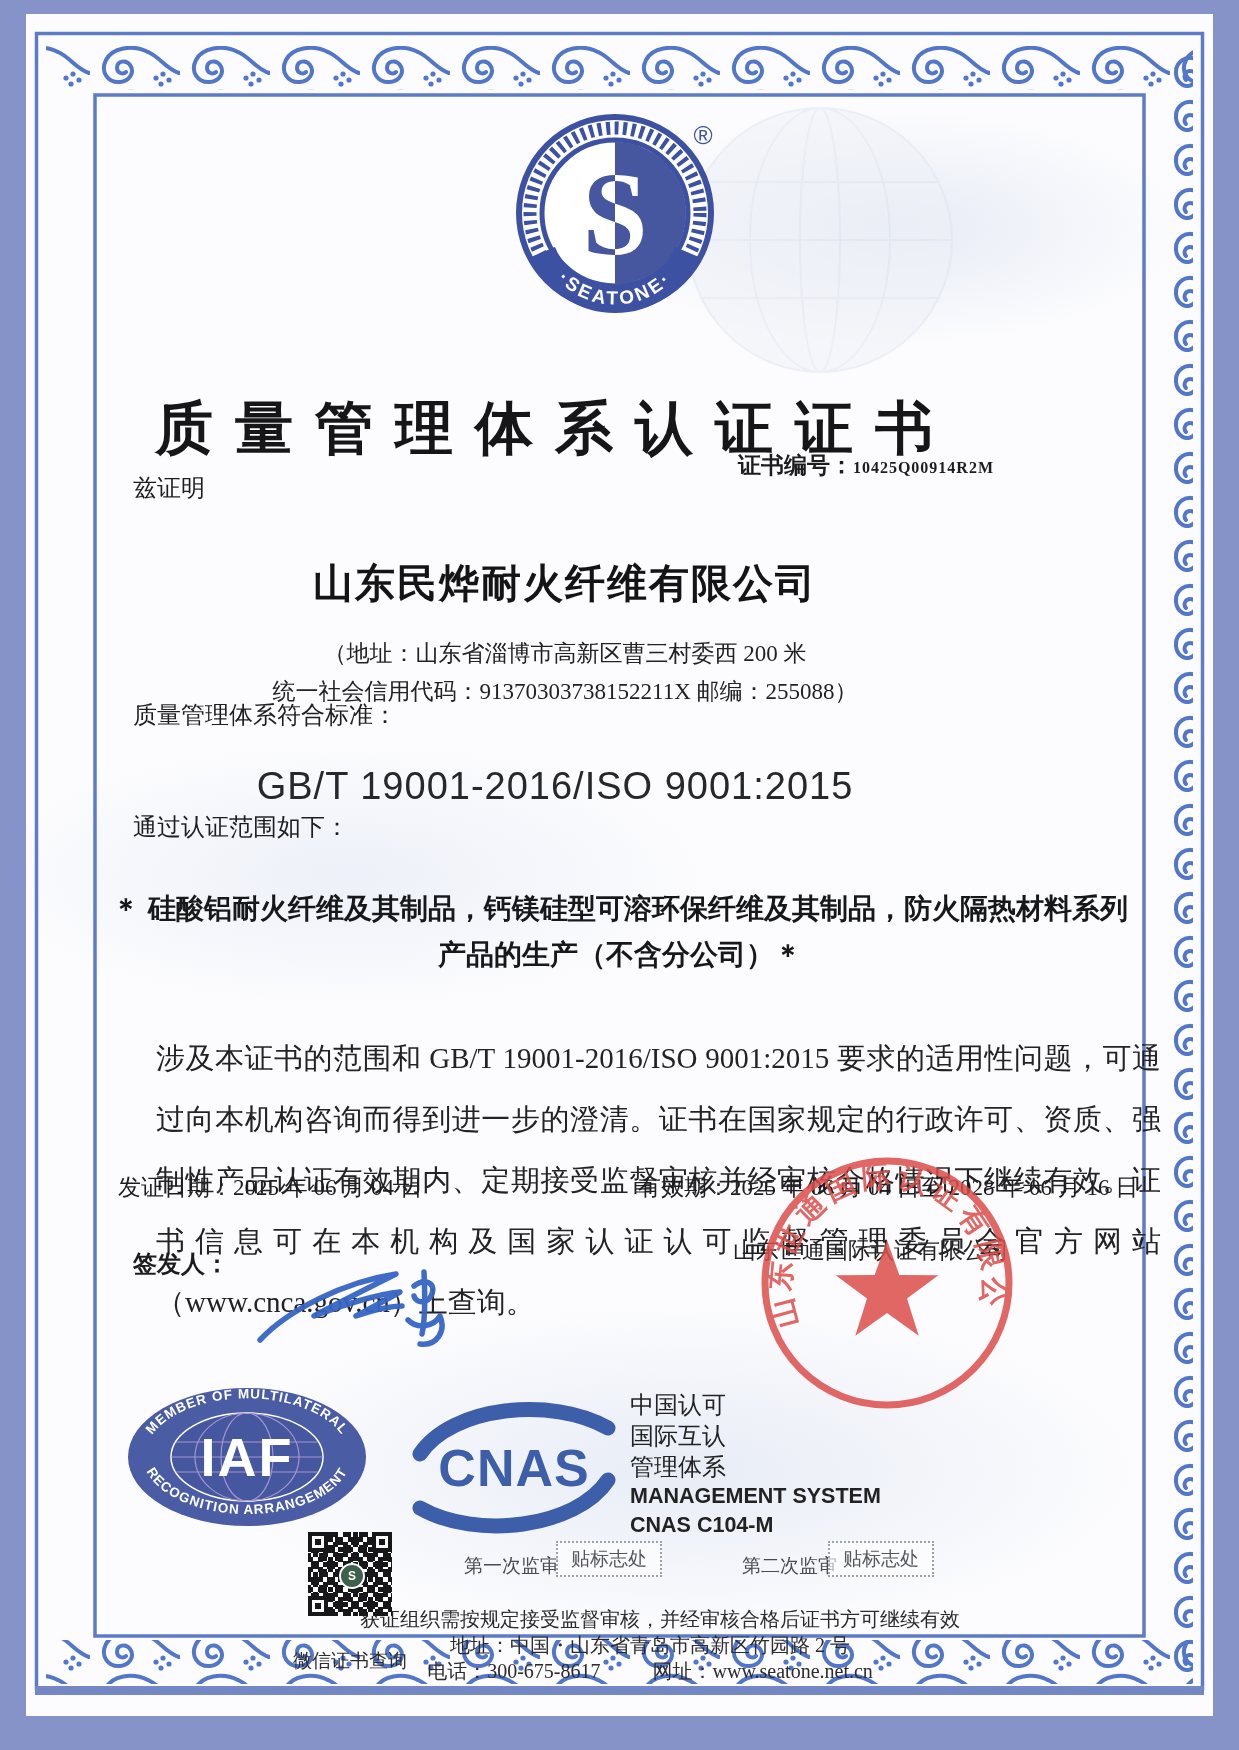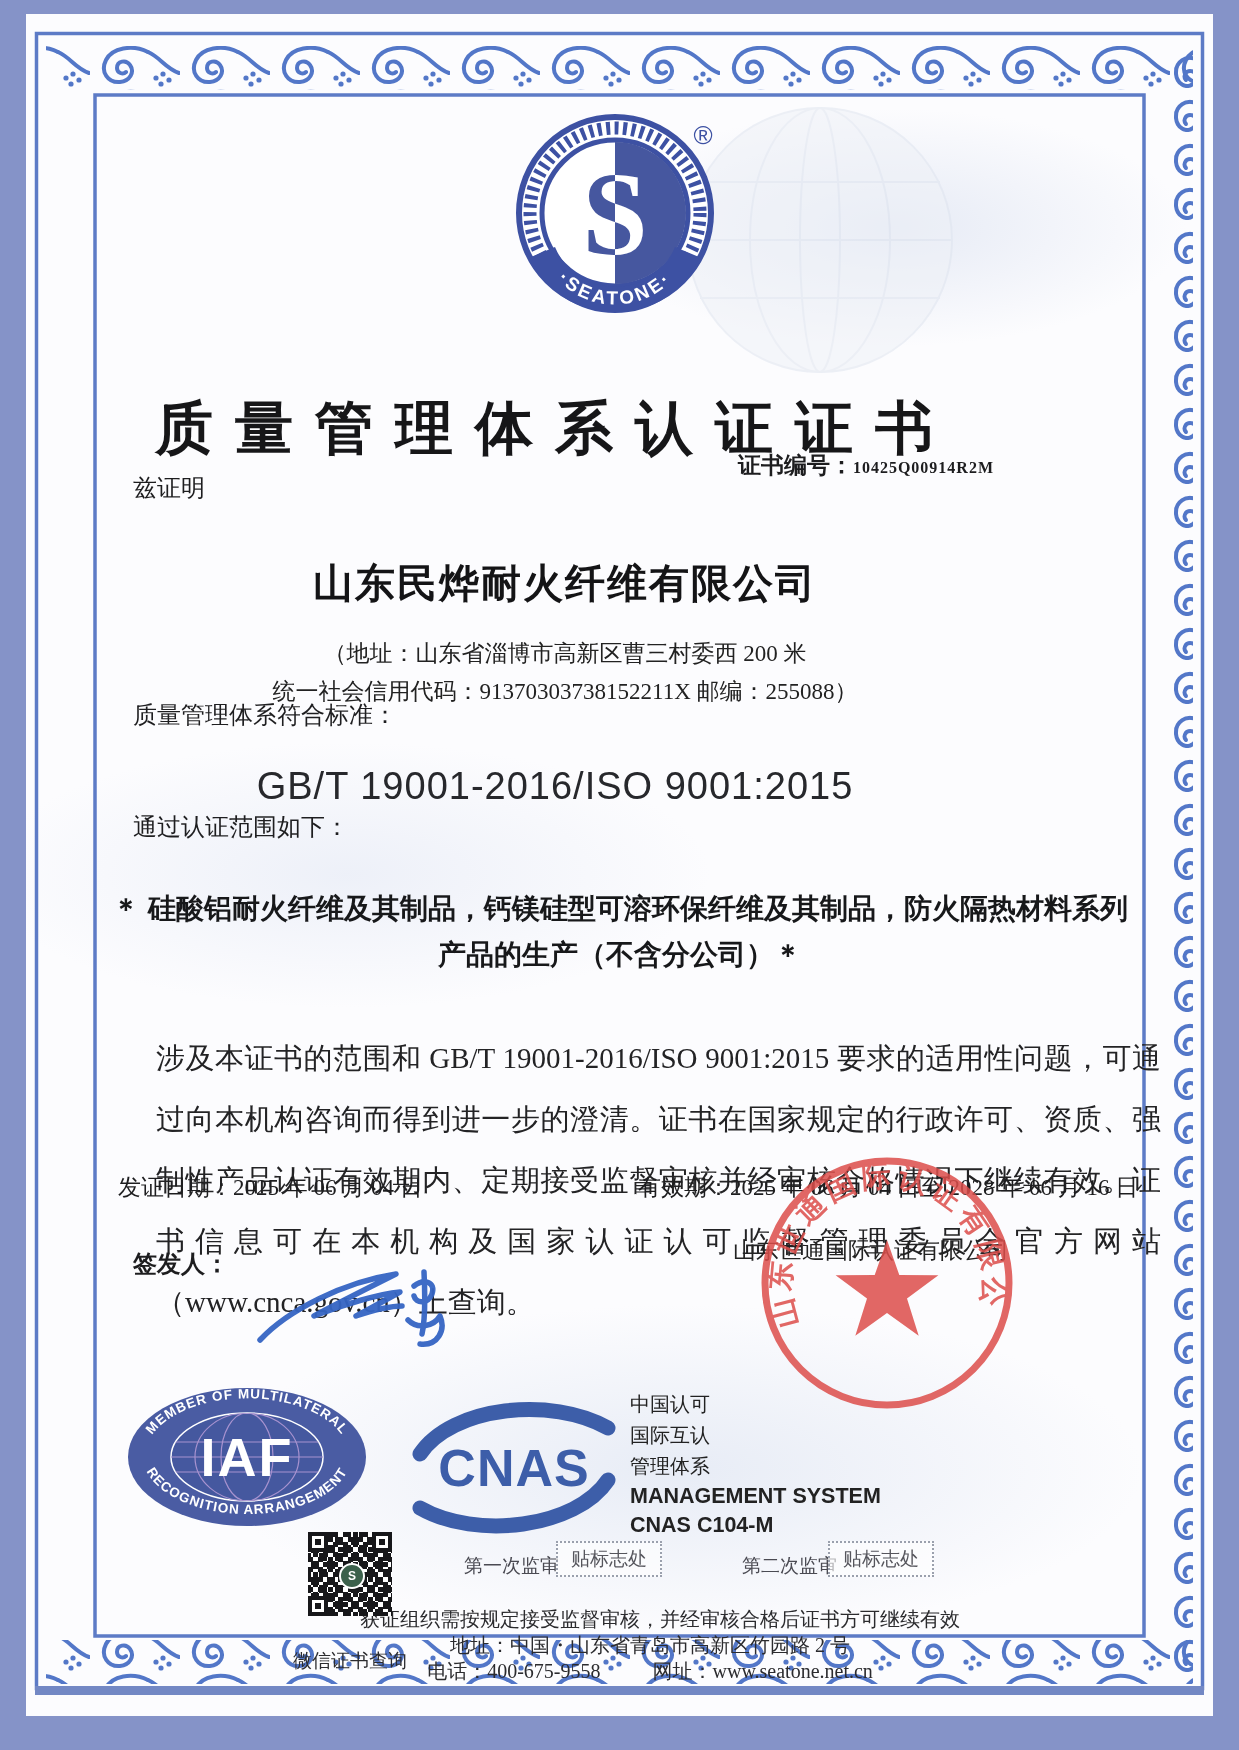--- a/index.html
+++ b/index.html
@@ -22,21 +22,21 @@
   .company{top:528px;left:0;width:1130px;font-size:40px;font-weight:bold;letter-spacing:2px;color:#141416;}
   .addr{left:0;width:1130px;font-size:23px;color:#222;}
   .lbl{left:133px;font-size:24px;color:#1e1e20;}
   .standard{top:737px;left:0;width:1110px;font-size:38px;color:#27282c;letter-spacing:1px;}
   .scope{top:858px;left:105px;width:1030px;font-size:28px;font-weight:bold;line-height:1.65;color:#17181a;}
   .legal{top:1028px;left:118px;width:1005px;font-size:29px;line-height:2.1;text-align:justify;color:#232325;margin-left:38px;}
   .dateline{top:1172px;font-size:23px;white-space:nowrap;}
   .issuer{top:1235px;left:733px;font-size:23px;color:#222;}
   .signer{top:1248px;left:133px;font-size:24px;font-weight:bold;}
   .cnastext{top:1389px;left:630px;line-height:31px;}
-  .cnastext .cn{font-size:20px;color:#222;}
+  .cnastext .cn{font-size:24px;color:#222;}
   .cnastext .en{font-size:21.5px;font-weight:bold;color:#222;line-height:29px;}
   .auditlbl{font-size:19px;color:#4a4a52;white-space:nowrap;}
   .stickerbox{font-size:19px;color:#55555c;border:2px dotted #9aa0ad;padding:3px 13px;background:rgba(255,255,255,.6);white-space:nowrap;}
   .smallrow{left:360px;width:580px;font-size:20px;color:#2b2b2e;white-space:nowrap;}
   .qr{top:1532px;left:308px;width:84px;height:84px;background:
       repeating-conic-gradient(#17171a 0% 25%, transparent 0% 50%) 0 0/10px 10px,
       repeating-conic-gradient(#17171a 0% 25%, transparent 0% 50%) 3px 5px/16px 16px,
       #fff;}
   .finder{position:absolute;width:20px;height:20px;border:4px solid #17171a;background:#fff;box-sizing:border-box;}
   .finder i{position:absolute;left:3px;top:3px;width:6px;height:6px;background:#17171a;}
@@ -220,21 +220,21 @@
   </div>
 
   <div class="abs auditlbl serif" style="left:464px;top:1553px">第一次监审</div>
   <div class="abs stickerbox serif" style="left:556px;top:1541px">贴标志处</div>
   <div class="abs auditlbl serif" style="left:742px;top:1553px">第二次监审</div>
   <div class="abs stickerbox serif" style="left:828px;top:1541px">贴标志处</div>
 
   <div class="abs smallrow center serif" style="top:1578px">获证组织需按规定接受监督审核，并经审核合格后证书方可继续有效</div>
   <div class="abs smallrow center serif" style="top:1604px">地址：中国・山东省青岛市高新区竹园路 2 号</div>
   <div class="abs smallrow center serif" style="top:1630px">
-    <span>电话：</span><span>400-675-9558</span>
+    <span>电话：</span><span>300-675-8617</span>
     <span style="display:inline-block;width:42px"></span>
     <span>网址：</span><span>www.seatone.net.cn</span>
   </div>
 
   <div class="abs qr">
     <div class="finder" style="left:0;top:0">
         <i></i>
       </div>
     <div class="finder" style="right:0;top:0">
         <i></i>

